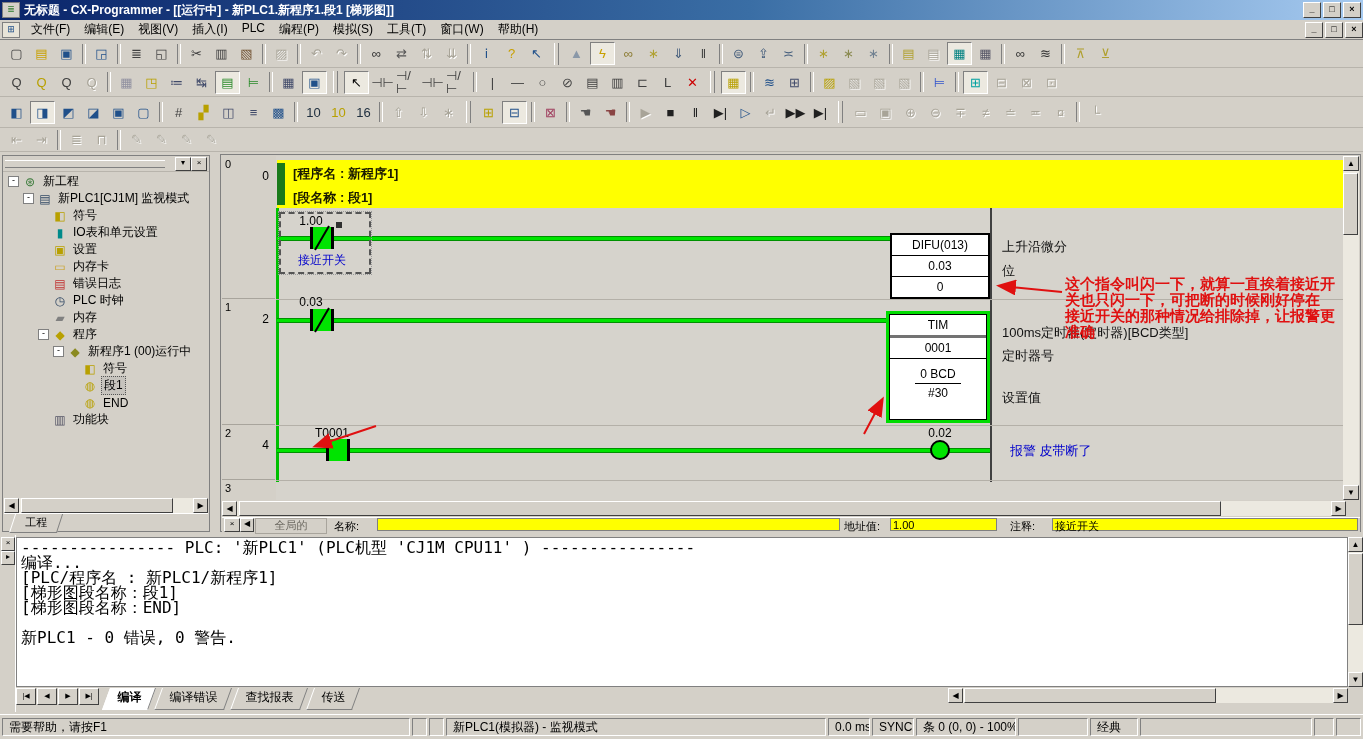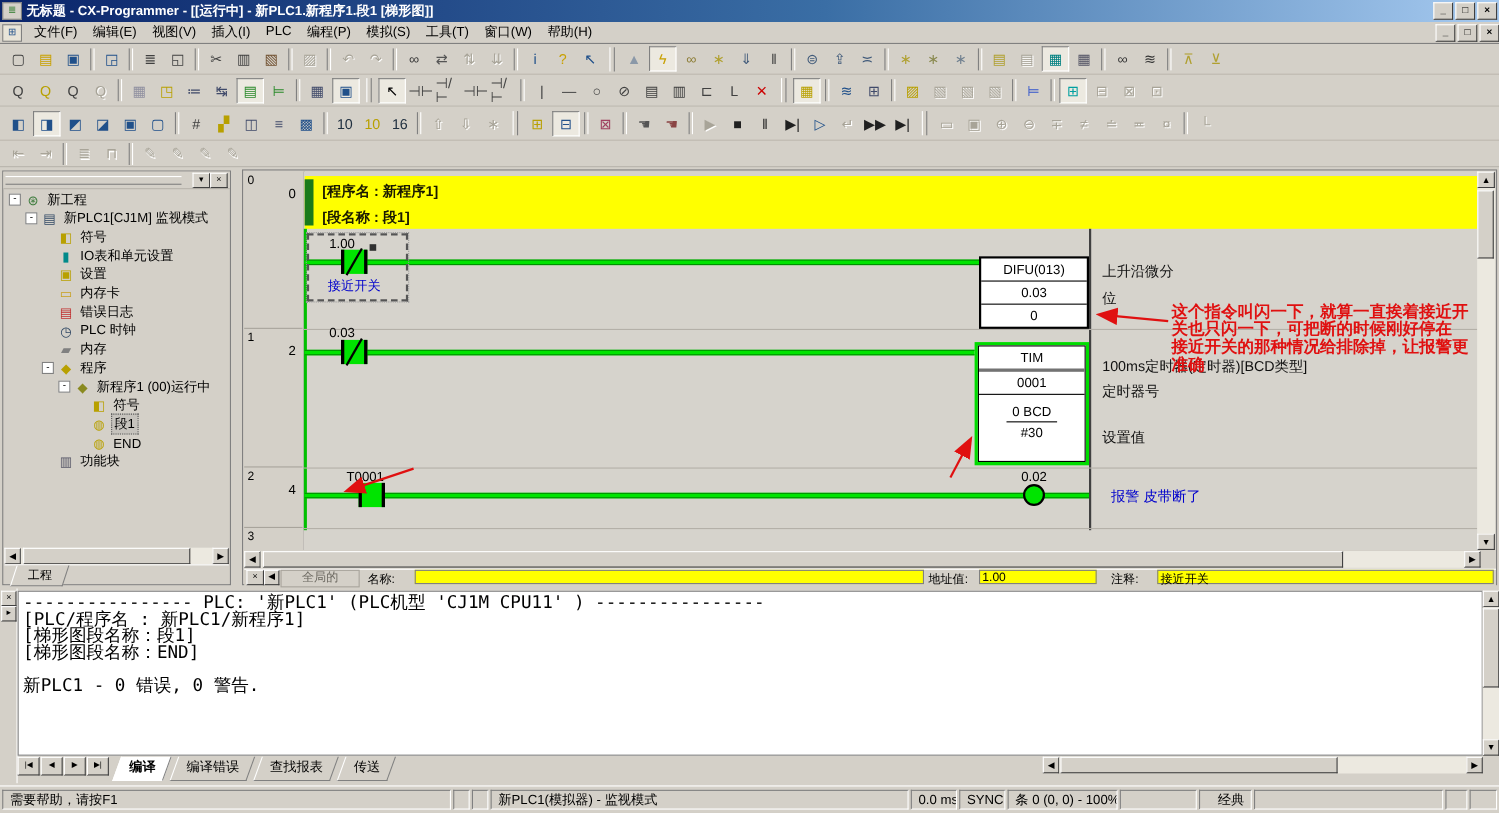--- a/index.html
+++ b/index.html
@@ -783,20 +783,21 @@
     </div>
   </div>
 
   <div class="outwin">
     <div class="outstrip">
       <span class="smallbtn" style="left:1px;top:2px;width:12px;">×</span>
       <span class="smallbtn" style="left:1px;top:16px;width:12px;">▸</span>
     </div>
     <div class="outtext" id="output-host">
         <div class="out-line">---------------- PLC: '新PLC1' (PLC机型 'CJ1M CPU11' ) ----------------</div>
+        <div class="out-line">编译...</div>
         <div class="out-line">[PLC/程序名 : 新PLC1/新程序1]</div>
         <div class="out-line">[梯形图段名称：段1]</div>
         <div class="out-line">[梯形图段名称：END]</div>
         <div class="out-line">&nbsp;</div>
         <div class="out-line">新PLC1 - 0 错误, 0 警告.</div>
       </div>
     <div class="outvscroll">
       <span class="sbtn">▲</span>
       <span class="strack">
           <span class="sthumb" style="left:0;top:1px;width:13px;height:70px;"></span>
@@ -826,19 +827,19 @@
 
   <div class="statusbar">
     <span class="sb-cell" style="width:408px;">需要帮助，请按F1</span>
     <span class="sb-cell" style="width:15px;padding:0;"></span>
     <span class="sb-cell" style="width:15px;padding:0;"></span>
     <span class="sb-cell" style="width:380px;">新PLC1(模拟器) - 监视模式</span>
     <span class="sb-cell" style="width:42px;text-align:right;">0.0 ms</span>
     <span class="sb-cell" style="width:42px;">SYNC</span>
     <span class="sb-cell" style="width:100px;">条 0 (0, 0) - 100%</span>
     <span class="sb-cell" style="width:70px;"></span>
-    <span class="sb-cell" style="width:48px;text-align:right;">经典</span>
+    <span class="sb-cell" style="width:48px;">经典</span>
     <span class="sb-cell" style="width:172px;"></span>
     <span class="sb-cell" style="width:20px;padding:0;"></span>
     <span class="sb-cell" style="flex:1;padding:0;"></span>
   </div>
 
 </div>
 
 </body></html>

